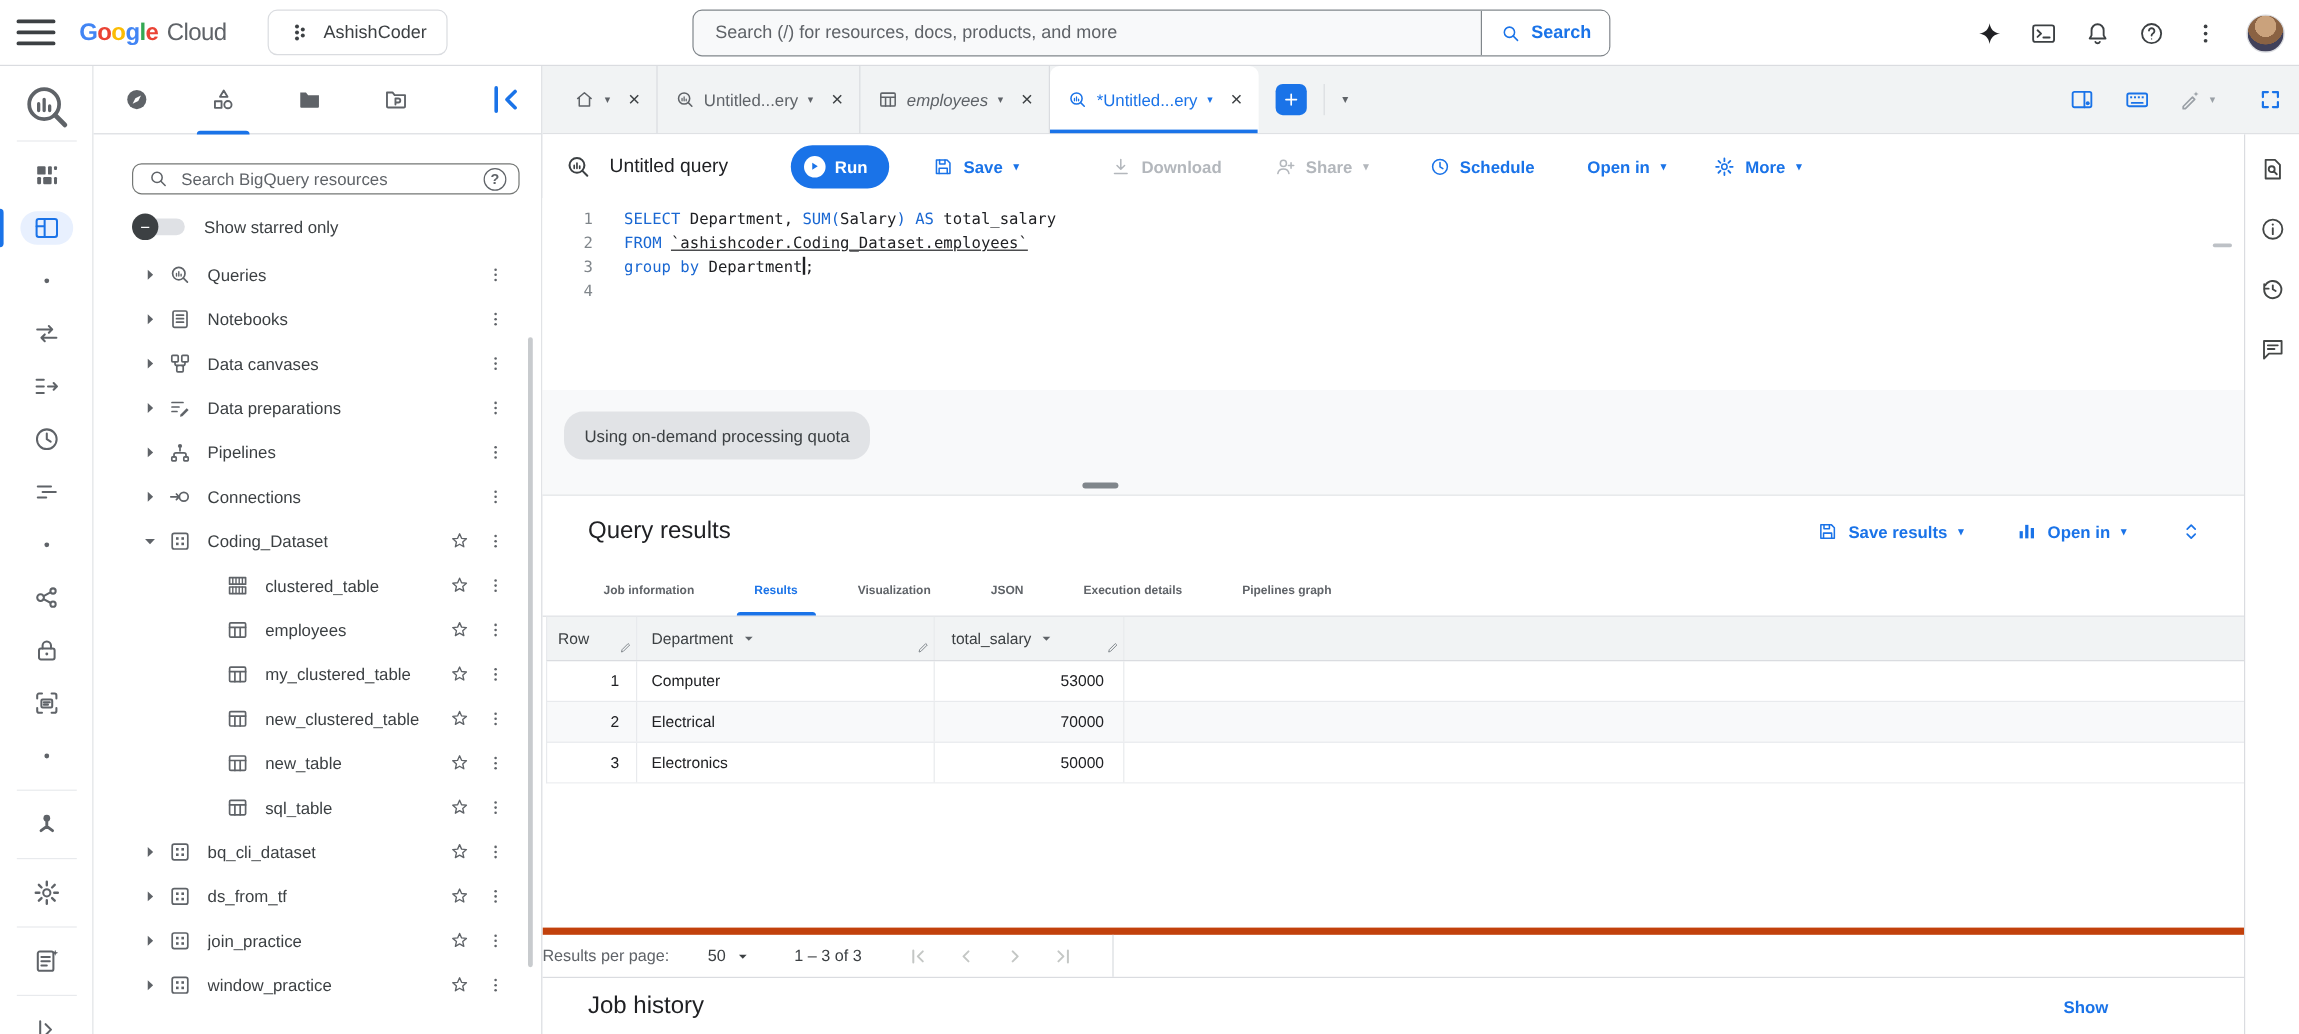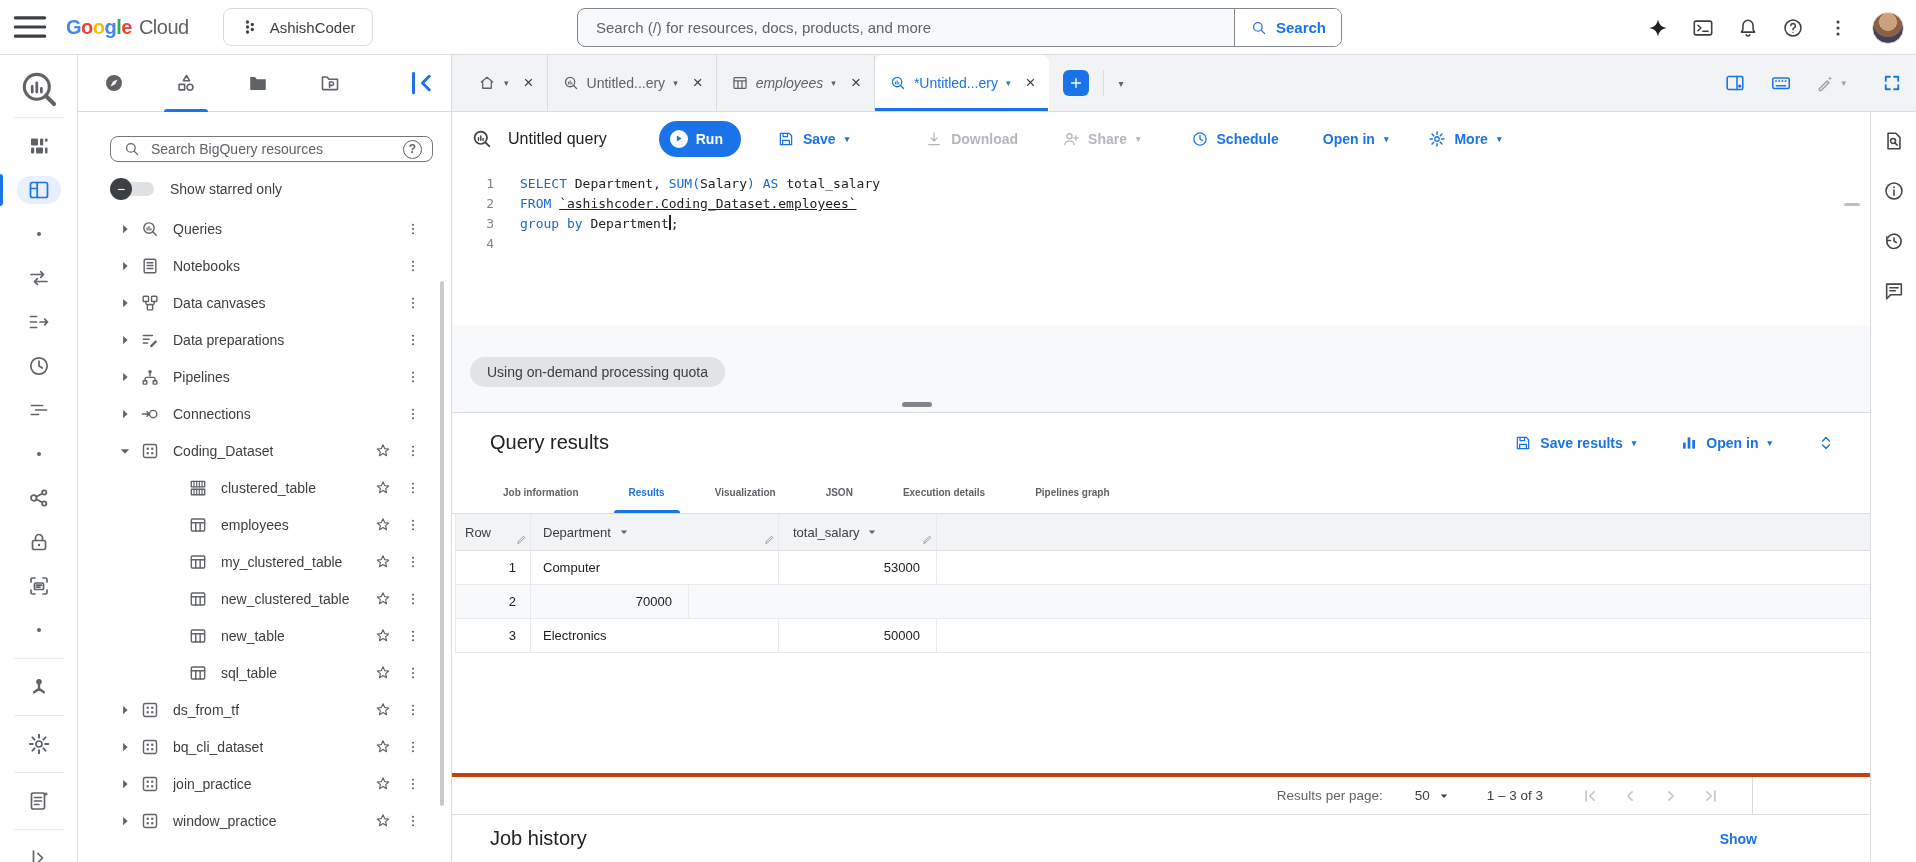--- a/index.html
+++ b/index.html
@@ -96,21 +96,21 @@
 .editor{height:160px;flex:0 0 160px;display:flex;position:relative;background:#fff;font-family:"DejaVu Sans Mono",monospace}
 .gutter{width:58px;flex:0 0 58px;padding:9px 16px 0 0;text-align:right;color:#80868b;font-size:13px;line-height:20px}
 .code{padding:9px 0 0 10px;font-size:13px;line-height:20px;color:#202124;white-space:pre}
 .tok-kw{color:#1967d2}
 .tok-lk{text-decoration:underline}
 .cursor{display:inline-block;width:2px;height:15px;background:#202124;vertical-align:-2px}
 .ed-dash{position:absolute;right:10px;top:38px;width:16px;height:3px;background:#bdc1c6;border-radius:2px}
 
 .statussec{height:87px;flex:0 0 87px;background:#f8f9fa;position:relative;padding:12px 0 0 18px}
 .qc-row{display:flex;align-items:center;gap:10px;font-size:14px;color:#202124}
-.chip{display:inline-flex;align-items:center;height:30px;padding:0 17px;background:#e1e3e6;border-radius:16px;font-size:14px;color:#3c4043;margin-top:20px}
+.chip{display:inline-flex;align-items:center;height:40px;padding:0 17px;background:#e1e3e6;border-radius:16px;font-size:14px;color:#3c4043;margin-top:6px}
 .handle{position:absolute;left:450px;bottom:5px;width:30px;height:5px;border-radius:3px;background:#80868b;cursor:row-resize}
 
 .res-head{height:60px;flex:0 0 60px;border-top:1px solid #dadce0;display:flex;align-items:center;padding-left:38px;background:#fff}
 .res-title{font-size:20px;color:#202124}
 .res-actions{margin-left:auto;display:flex;align-items:center;gap:44px;margin-right:34px}
 .res-btn{display:flex;align-items:center;gap:8px;color:#1a73e8;font-size:14px;font-weight:700;cursor:pointer}
 .res-btn .icon{color:#1a73e8}
 .unfold-btn{width:20px;height:20px;color:#1a73e8;cursor:pointer}
 .res-tabs{height:42px;flex:0 0 42px;display:flex;align-items:stretch;padding-left:26px;border-bottom:1px solid #dadce0}
 .rtab{display:flex;align-items:center;padding:0 25px;font-size:10px;color:#5f6368;font-weight:700;position:relative;cursor:pointer}
@@ -129,21 +129,21 @@
 .c-sal{width:158px;flex:0 0 158px}
 .c-fill{flex:1;border-right:none!important}
 .h-row{padding-left:9px}
 .h-dept{padding-left:12px}
 .h-sal{padding-left:14px}
 .d-row{justify-content:flex-end;padding-right:14px}
 .d-dept{padding-left:12px}
 .d-sal{justify-content:flex-end;padding-right:16px}
 .res-fill{flex:1;background:#fff}
 
-.pag-row{height:42px;flex:0 0 42px;border-top:4px solid #c2410c;border-bottom:1px solid #dadce0;display:flex;justify-content:flex-end;background:#fff}
+.pag-row{height:42px;flex:0 0 42px;border-top:6px solid #c2410c;border-bottom:1px solid #dadce0;display:flex;background:#fff}
 .pag-inner{display:flex;align-items:center;border-right:1px solid #dadce0;margin-right:117px;padding-right:30px}
 .pag-label{font-size:13.5px;color:#5f6368}
 .pag-size{display:flex;align-items:center;gap:7px;margin-left:32px;font-size:13.5px;color:#3c4043;cursor:pointer}
 .pag-size .icon{color:#3c4043}
 .pag-range{margin-left:36px;font-size:13.5px;color:#3c4043}
 .pag-icons{display:flex;align-items:center;gap:21px;margin-left:36px}
 .pag-icons .icon{width:20px;height:20px;color:#c4c7c5}
 
 .jh-row{height:47px;display:flex;align-items:center;padding-left:38px;background:#fff}
 .jh-title{font-size:20px;color:#202124}
@@ -755,21 +755,21 @@
               <svg viewBox="0 0 24 24" fill="none" stroke="currentColor" stroke-width="1.7" stroke-linecap="round" stroke-linejoin="round">
                 <rect x="4.2" y="4.2" width="15.6" height="15.6" rx="2"></rect>
                 <g fill="currentColor" stroke="none">
                   <rect x="8" y="8" width="2.6" height="2.6"></rect>
                   <rect x="13.4" y="8" width="2.6" height="2.6"></rect>
                   <rect x="8" y="13.4" width="2.6" height="2.6"></rect>
                   <rect x="13.4" y="13.4" width="2.6" height="2.6"></rect>
                 </g>
               </svg>
             </span>
-            <span class="tlabel">ds_from_tf</span>
+            <span class="tlabel">bq_cli_dataset</span>
             <span class="tr-actions">
               <span class="icon tr-star">
                 <svg viewBox="0 0 24 24" fill="none" stroke="currentColor" stroke-width="1.7" stroke-linecap="round" stroke-linejoin="round">
                   <path d="M12 3.8l2.2 5 5.4.5-4.1 3.6 1.2 5.3L12 15.4l-4.7 2.8 1.2-5.3-4.1-3.6 5.4-.5z" stroke-width="1.5"></path>
                 </svg>
               </span>
               <span class="icon tr-kebab">
                 <svg viewBox="0 0 24 24" fill="none" stroke="currentColor" stroke-width="1.7" stroke-linecap="round" stroke-linejoin="round">
                   <g fill="currentColor" stroke="none">
                     <circle cx="12" cy="5.6" r="1.6"></circle>
@@ -790,21 +790,21 @@
               <svg viewBox="0 0 24 24" fill="none" stroke="currentColor" stroke-width="1.7" stroke-linecap="round" stroke-linejoin="round">
                 <rect x="4.2" y="4.2" width="15.6" height="15.6" rx="2"></rect>
                 <g fill="currentColor" stroke="none">
                   <rect x="8" y="8" width="2.6" height="2.6"></rect>
                   <rect x="13.4" y="8" width="2.6" height="2.6"></rect>
                   <rect x="8" y="13.4" width="2.6" height="2.6"></rect>
                   <rect x="13.4" y="13.4" width="2.6" height="2.6"></rect>
                 </g>
               </svg>
             </span>
-            <span class="tlabel">bq_cli_dataset</span>
+            <span class="tlabel">ds_from_tf</span>
             <span class="tr-actions">
               <span class="icon tr-star">
                 <svg viewBox="0 0 24 24" fill="none" stroke="currentColor" stroke-width="1.7" stroke-linecap="round" stroke-linejoin="round">
                   <path d="M12 3.8l2.2 5 5.4.5-4.1 3.6 1.2 5.3L12 15.4l-4.7 2.8 1.2-5.3-4.1-3.6 5.4-.5z" stroke-width="1.5"></path>
                 </svg>
               </span>
               <span class="icon tr-kebab">
                 <svg viewBox="0 0 24 24" fill="none" stroke="currentColor" stroke-width="1.7" stroke-linecap="round" stroke-linejoin="round">
                   <g fill="currentColor" stroke="none">
                     <circle cx="12" cy="5.6" r="1.6"></circle>
@@ -1153,20 +1153,21 @@
               </div>
             <div id="tbody">
                 <div class="drow">
                   <div class="dcell c-row d-row">1</div>
                   <div class="dcell c-dept d-dept">Computer</div>
                   <div class="dcell c-sal d-sal">53000</div>
                   <div class="dcell c-fill"></div>
                 </div>
                 <div class="drow">
                   <div class="dcell c-row d-row">2</div>
+                  <div class="dcell c-dept d-dept">Electrical</div>
                   <div class="dcell c-sal d-sal">70000</div>
                   <div class="dcell c-fill"></div>
                 </div>
                 <div class="drow">
                   <div class="dcell c-row d-row">3</div>
                   <div class="dcell c-dept d-dept">Electronics</div>
                   <div class="dcell c-sal d-sal">50000</div>
                   <div class="dcell c-fill"></div>
                 </div>
               </div>

